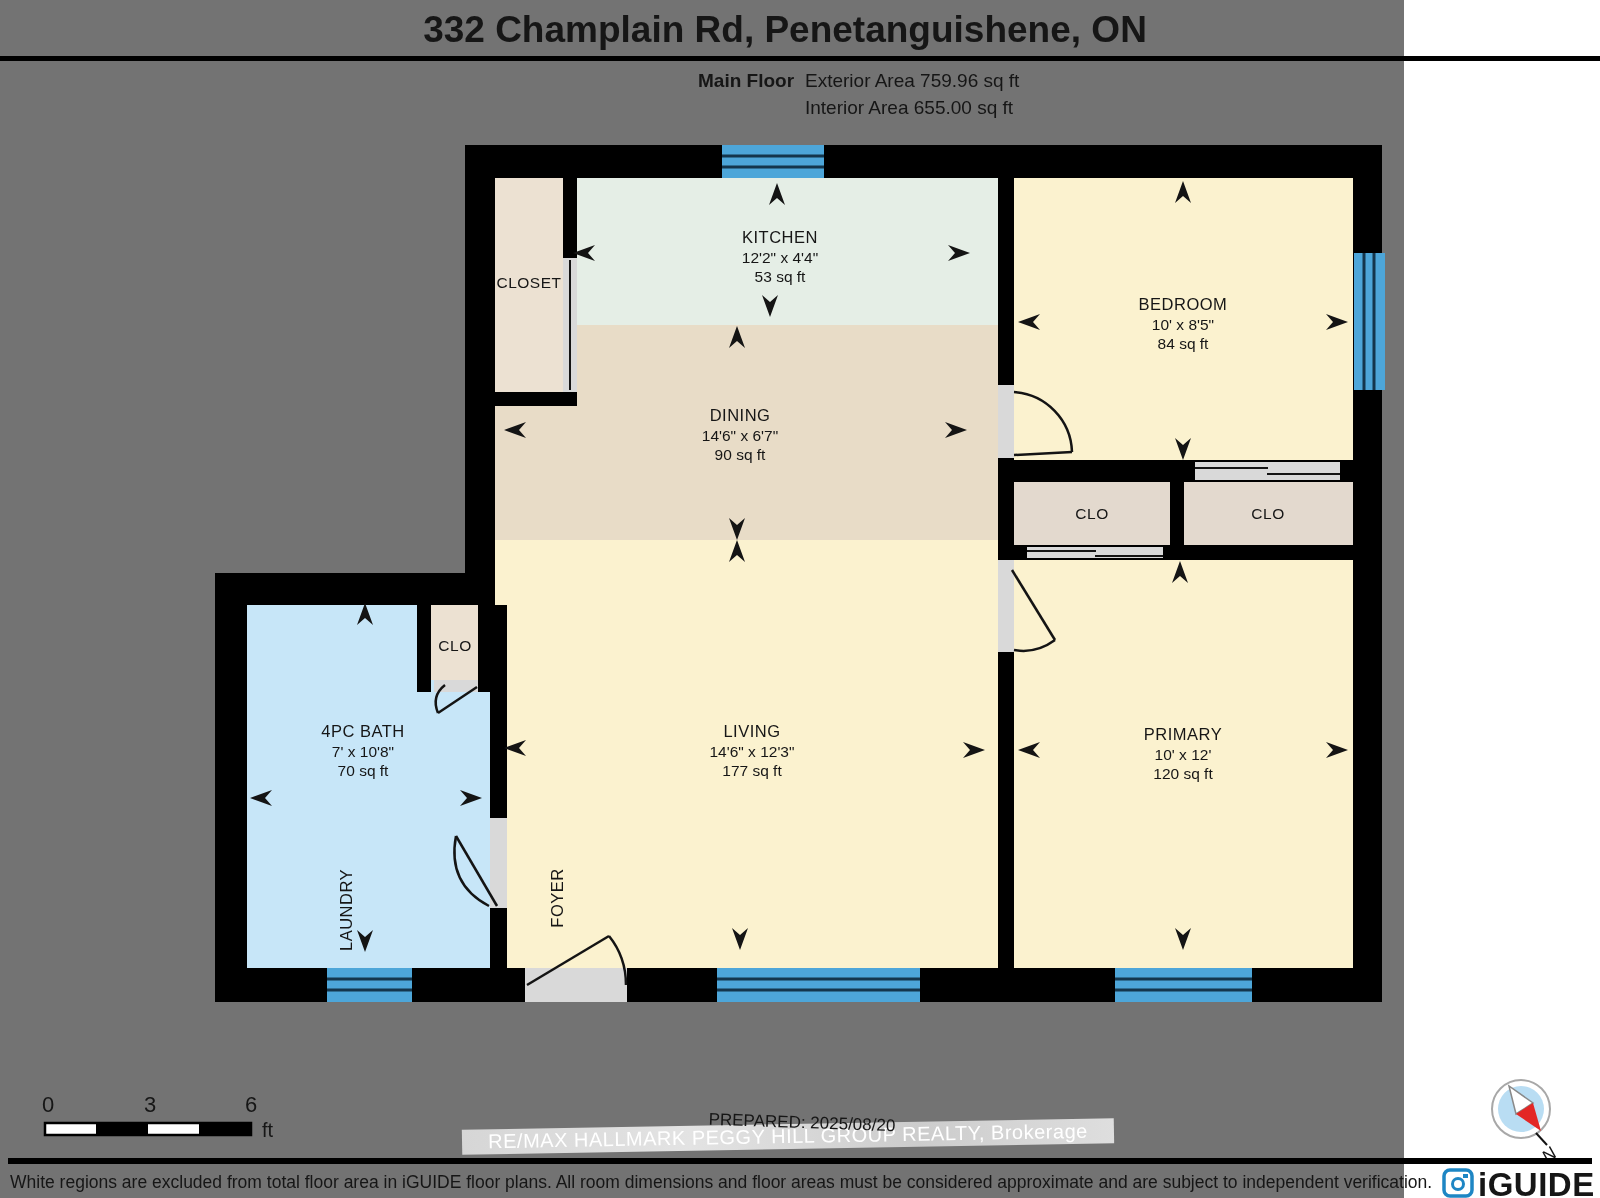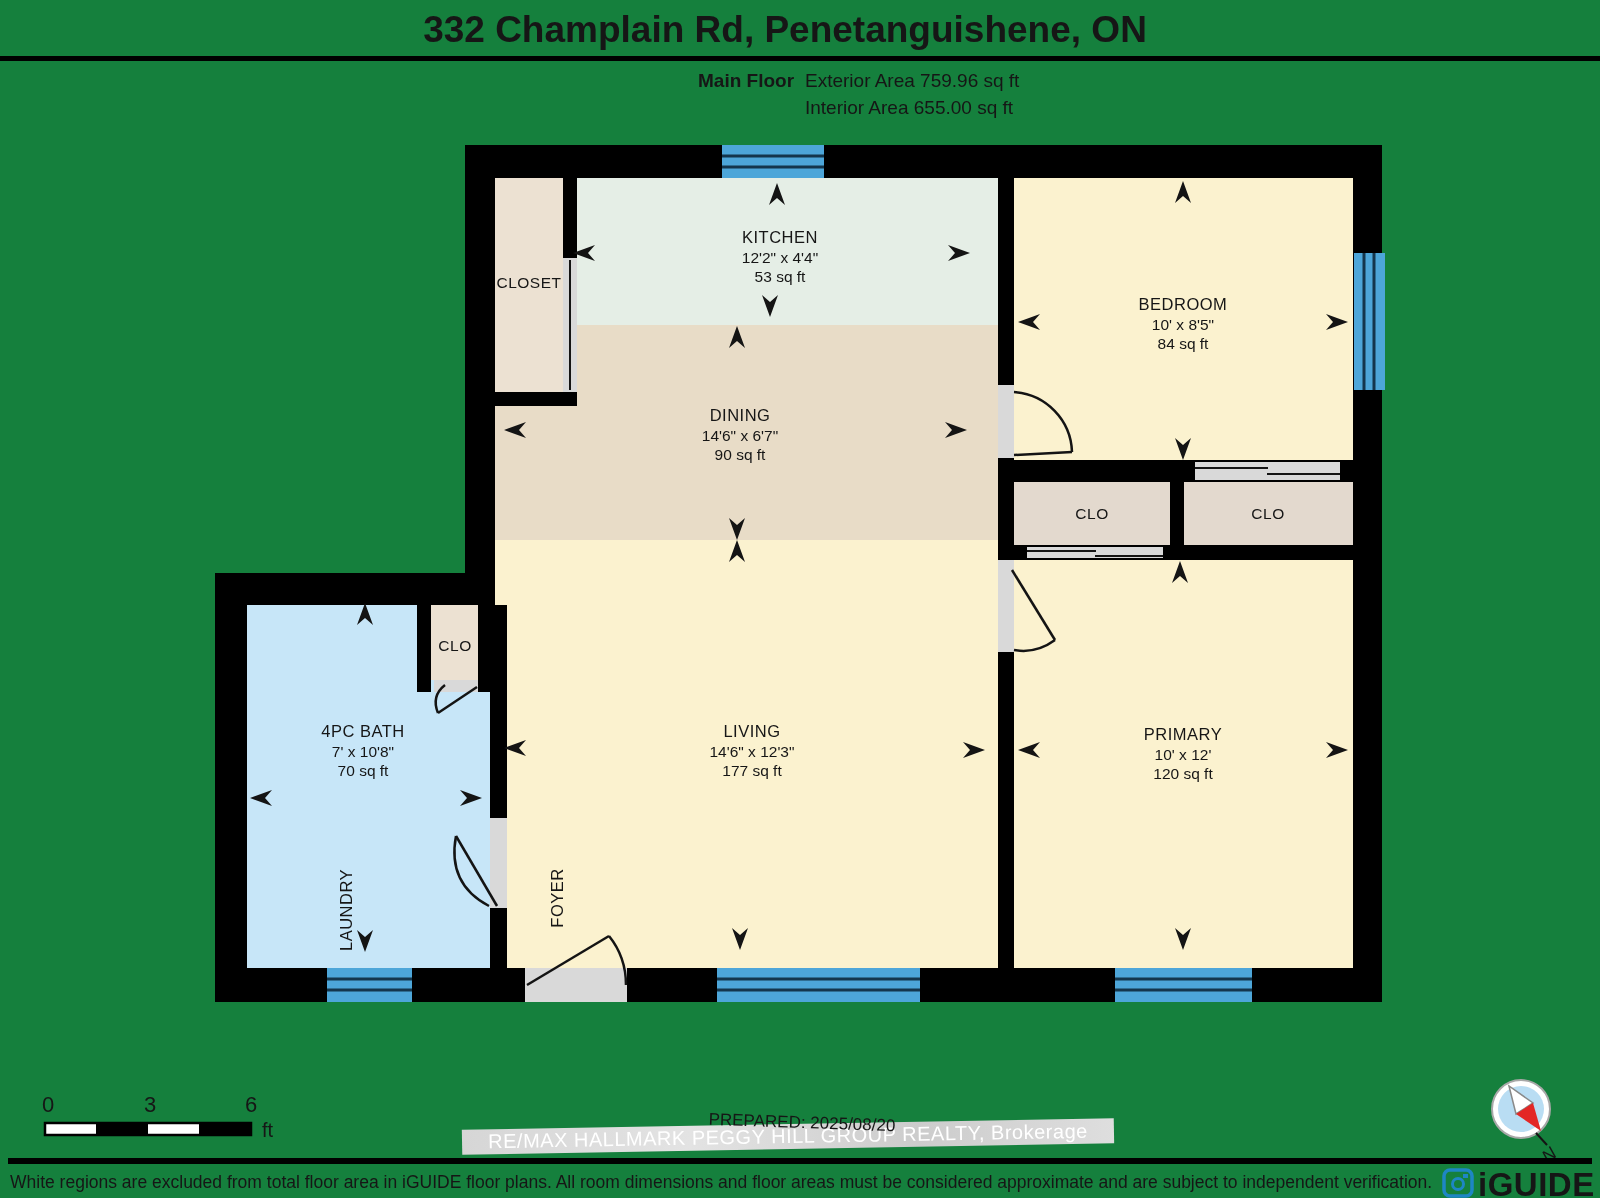--- a/index.html
+++ b/index.html
@@ -1,16 +1,16 @@
 <!DOCTYPE html>
 <html><head>
 <meta charset="utf-8">
 <style>
   html,body{margin:0;padding:0;background:#ffffff;}
-  .stage{width:1600px;height:1198px;position:relative;background:#15803d;}
+  .stage{width:1404px;height:1198px;position:relative;background:#737373;}
   svg{display:block;}
   text{font-family:"Liberation Sans","DejaVu Sans",sans-serif;fill:#161616;}
   .title-text{font-size:37px;font-weight:bold;}
   .hdr-bold{font-size:19px;font-weight:bold;}
   .hdr-reg{font-size:19px;}
   .room-name{font-size:16.5px;letter-spacing:.5px;}
   .room-dim{font-size:15.5px;}
   .clo-label{font-size:15.5px;letter-spacing:.5px;}
   .scale-num{font-size:22px;}
   .scale-unit{font-size:20px;}

